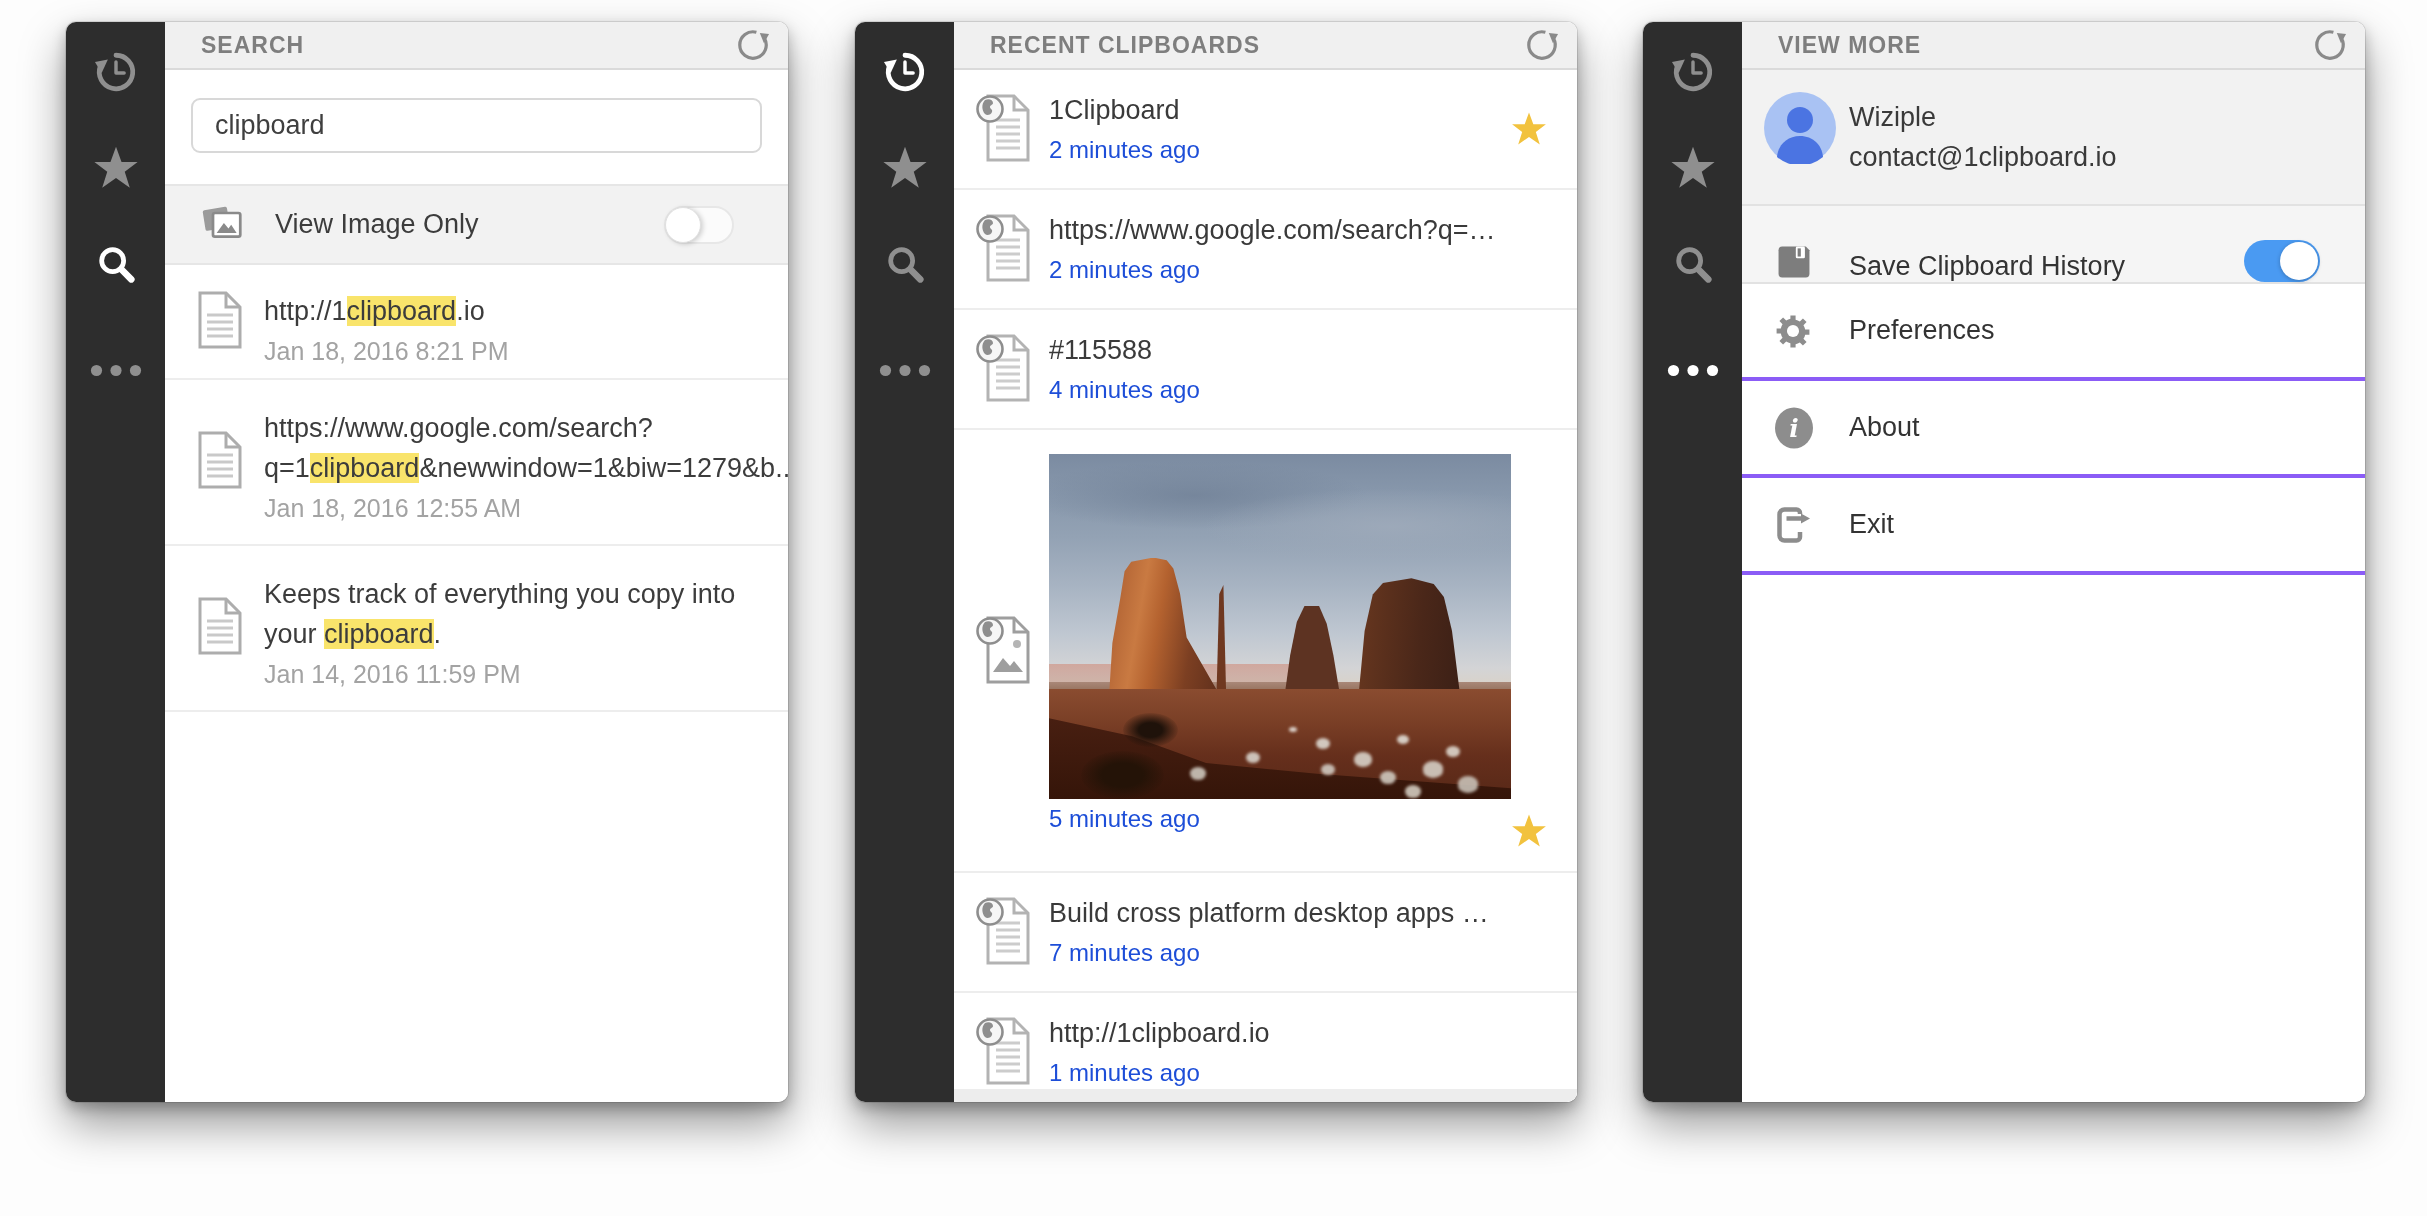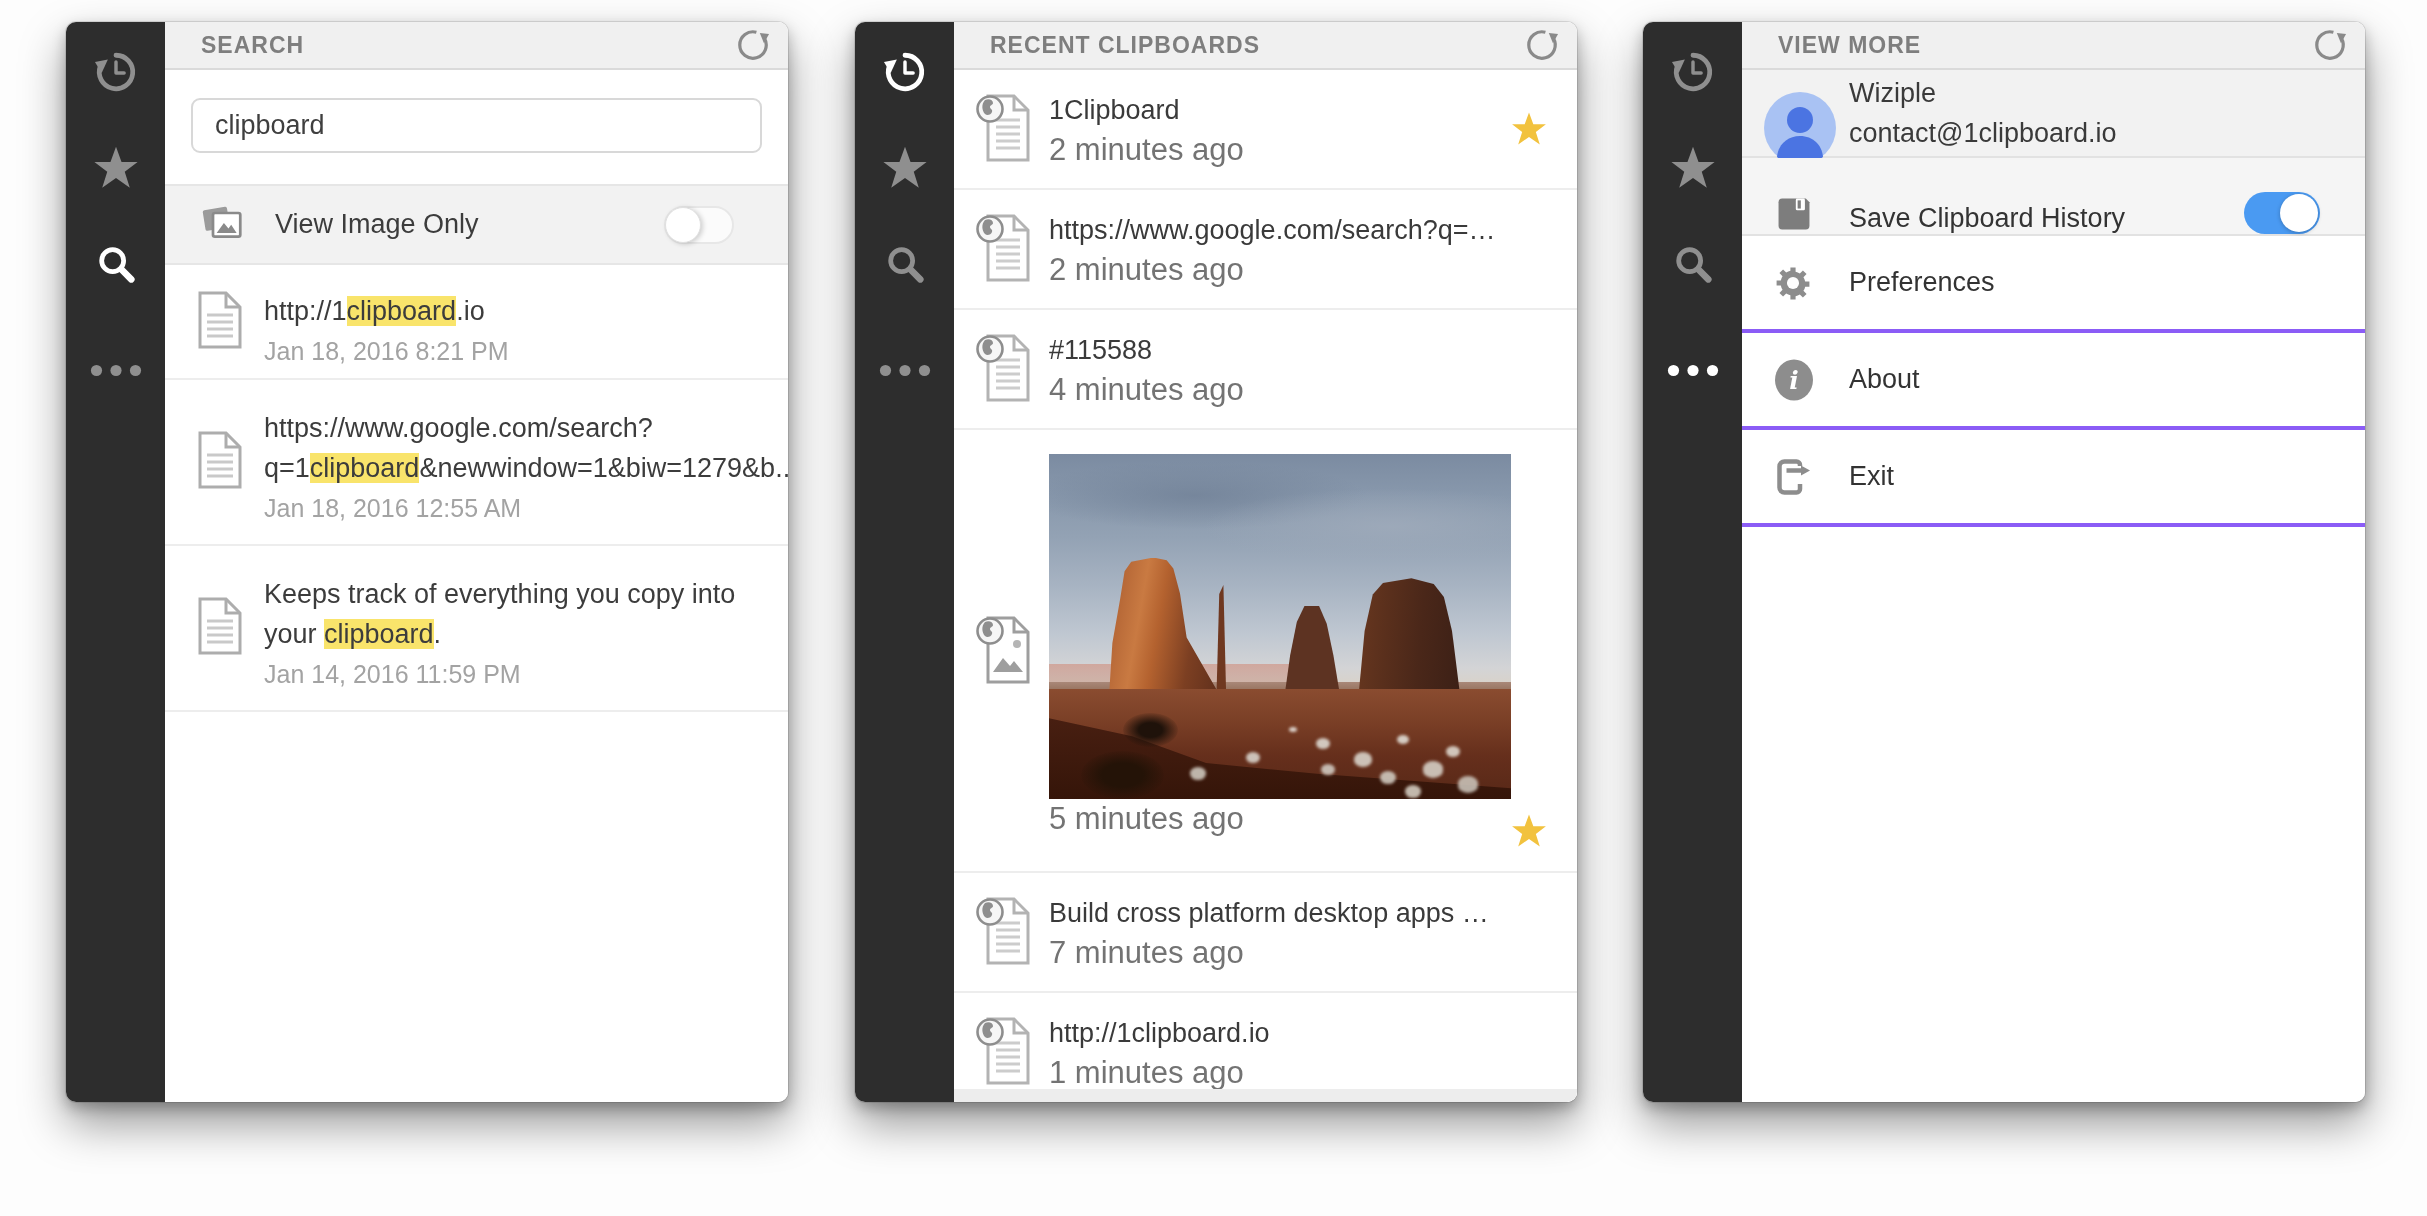--- a/index.html
+++ b/index.html
@@ -46,21 +46,21 @@
   .result-line{font-size:27px;line-height:40px;color:#3c3c3c;white-space:nowrap;}
   .hl{background:#f9e46b;}
   .result-date{font-size:25px;line-height:40px;color:#a3a3a3;}
 
   
   .clip-item{position:relative;border-bottom:2px solid #ededed;background:#fff;
     padding:20px 80px 0 95px;height:120px;}
   .clip-icon{position:absolute;left:22px;top:50%;transform:translateY(-50%);}
   .clip-title{font-size:27px;line-height:40px;color:#3a3a3a;white-space:nowrap;
     overflow:hidden;text-overflow:ellipsis;}
-  .clip-time{font-size:31px;line-height:40px;color:#737373;}
+  .clip-time{font-size:24px;line-height:40px;color:#1d4ed8;}
   .star-btn{position:absolute;right:30px;top:50%;transform:translateY(-50%);
     color:#f2c23e;cursor:pointer;display:flex;}
   .clip-item.image-item{height:443px;padding-top:24px;}
   .image-item .clip-time{}
   .image-item .star-btn{top:auto;bottom:22px;transform:none;}
   .footer-strip{position:absolute;left:0;right:0;bottom:0;height:13px;background:#ededed;
     border-radius:0 0 10px 0;z-index:5;}
 
   
   .photo{position:relative;width:462px;height:345px;overflow:hidden;background:#9aa7b8;cursor:pointer;}
@@ -79,21 +79,21 @@
     clip-path:polygon(0 100%,6% 45%,14% 14%,24% 4%,52% 0,74% 5%,84% 16%,92% 45%,100% 100%);}
   .ph.ground{left:0;top:68%;width:100%;height:32%;background:linear-gradient(180deg,#8a4c30 0%,#7a3f26 30%,#662f1c 60%,#572817 100%);}
   .ph.fg{left:0;top:74%;width:100%;height:26%;background:linear-gradient(180deg,#4a2012,#351509);
     clip-path:polygon(0 100%,0 10%,18% 30%,34% 60%,58% 72%,100% 88%,100% 100%);}
   .ph.snow{left:52%;top:79%;width:8px;height:5px;border-radius:50%;background:#e8e4de;opacity:.9;filter:blur(1.5px);
     box-shadow:30px 14px 0 3px #ddd8d0,70px 30px 0 5px #d8d2c8,110px 10px 0 2px #e0dcd4,140px 40px 0 6px #d5cec4,95px 48px 0 4px #cfc8be,160px 22px 0 3px #ddd6cc,35px 40px 0 3px #d0c9c0,-40px 28px 0 3px #d8d2ca,-95px 44px 0 4px #cdc6bc,175px 55px 0 6px #c8c0b6,120px 62px 0 4px #d2cabe;}
   .ph.bush{left:16%;top:75%;width:12%;height:10%;border-radius:50%;background:radial-gradient(ellipse,#1f120a 30%,rgba(31,18,10,0) 75%);}
   .ph.bush2{left:7%;top:86%;width:18%;height:14%;border-radius:50%;background:radial-gradient(ellipse,#241307 35%,rgba(36,19,7,0) 75%);}
 
   
-  .user-row{position:relative;height:88px;background:#f2f2f2;border-bottom:2px solid #e2e2e2;
+  .user-row{position:relative;height:136px;background:#f2f2f2;border-bottom:2px solid #e2e2e2;
     display:flex;flex-direction:column;justify-content:center;padding-left:107px;}
   .avatar{position:absolute;left:22px;top:22px;width:72px;height:72px;}
   .user-name,.user-email{font-size:27px;line-height:40px;color:#3a3a3a;}
   .setting-row{position:relative;height:78px;background:#f5f5f5;border-bottom:2px solid #e2e2e2;
     display:flex;align-items:flex-end;padding:0 45px 0 107px;}
   .setting-row .row-icon,.menu-row .row-icon{position:absolute;left:32px;display:flex;}
   .row-label{font-size:27px;color:#333;}
   .menu-row{position:relative;height:97px;background:#fff;border-bottom:4px solid #8b5cf6;
     display:flex;align-items:center;padding-left:107px;cursor:pointer;}
 

